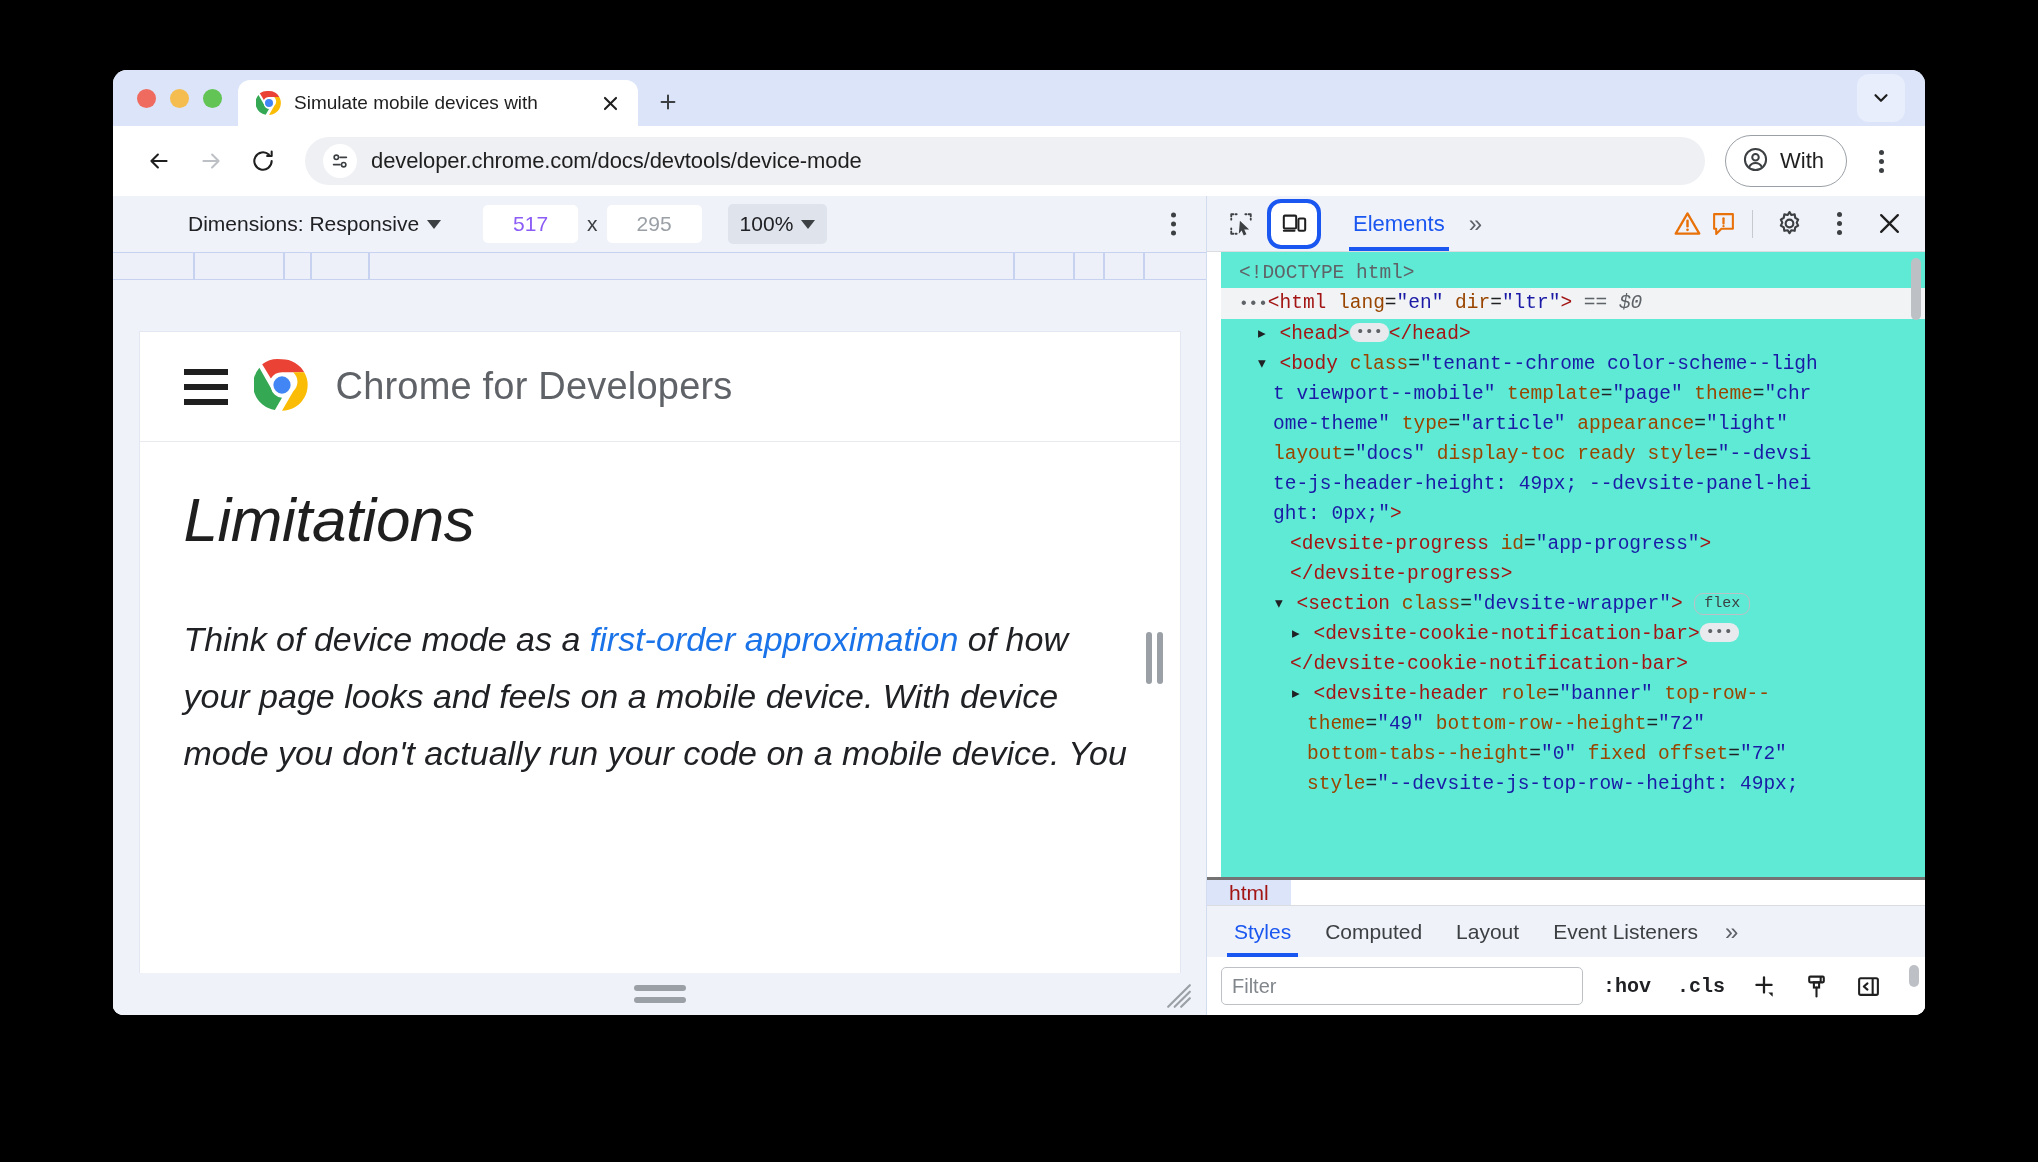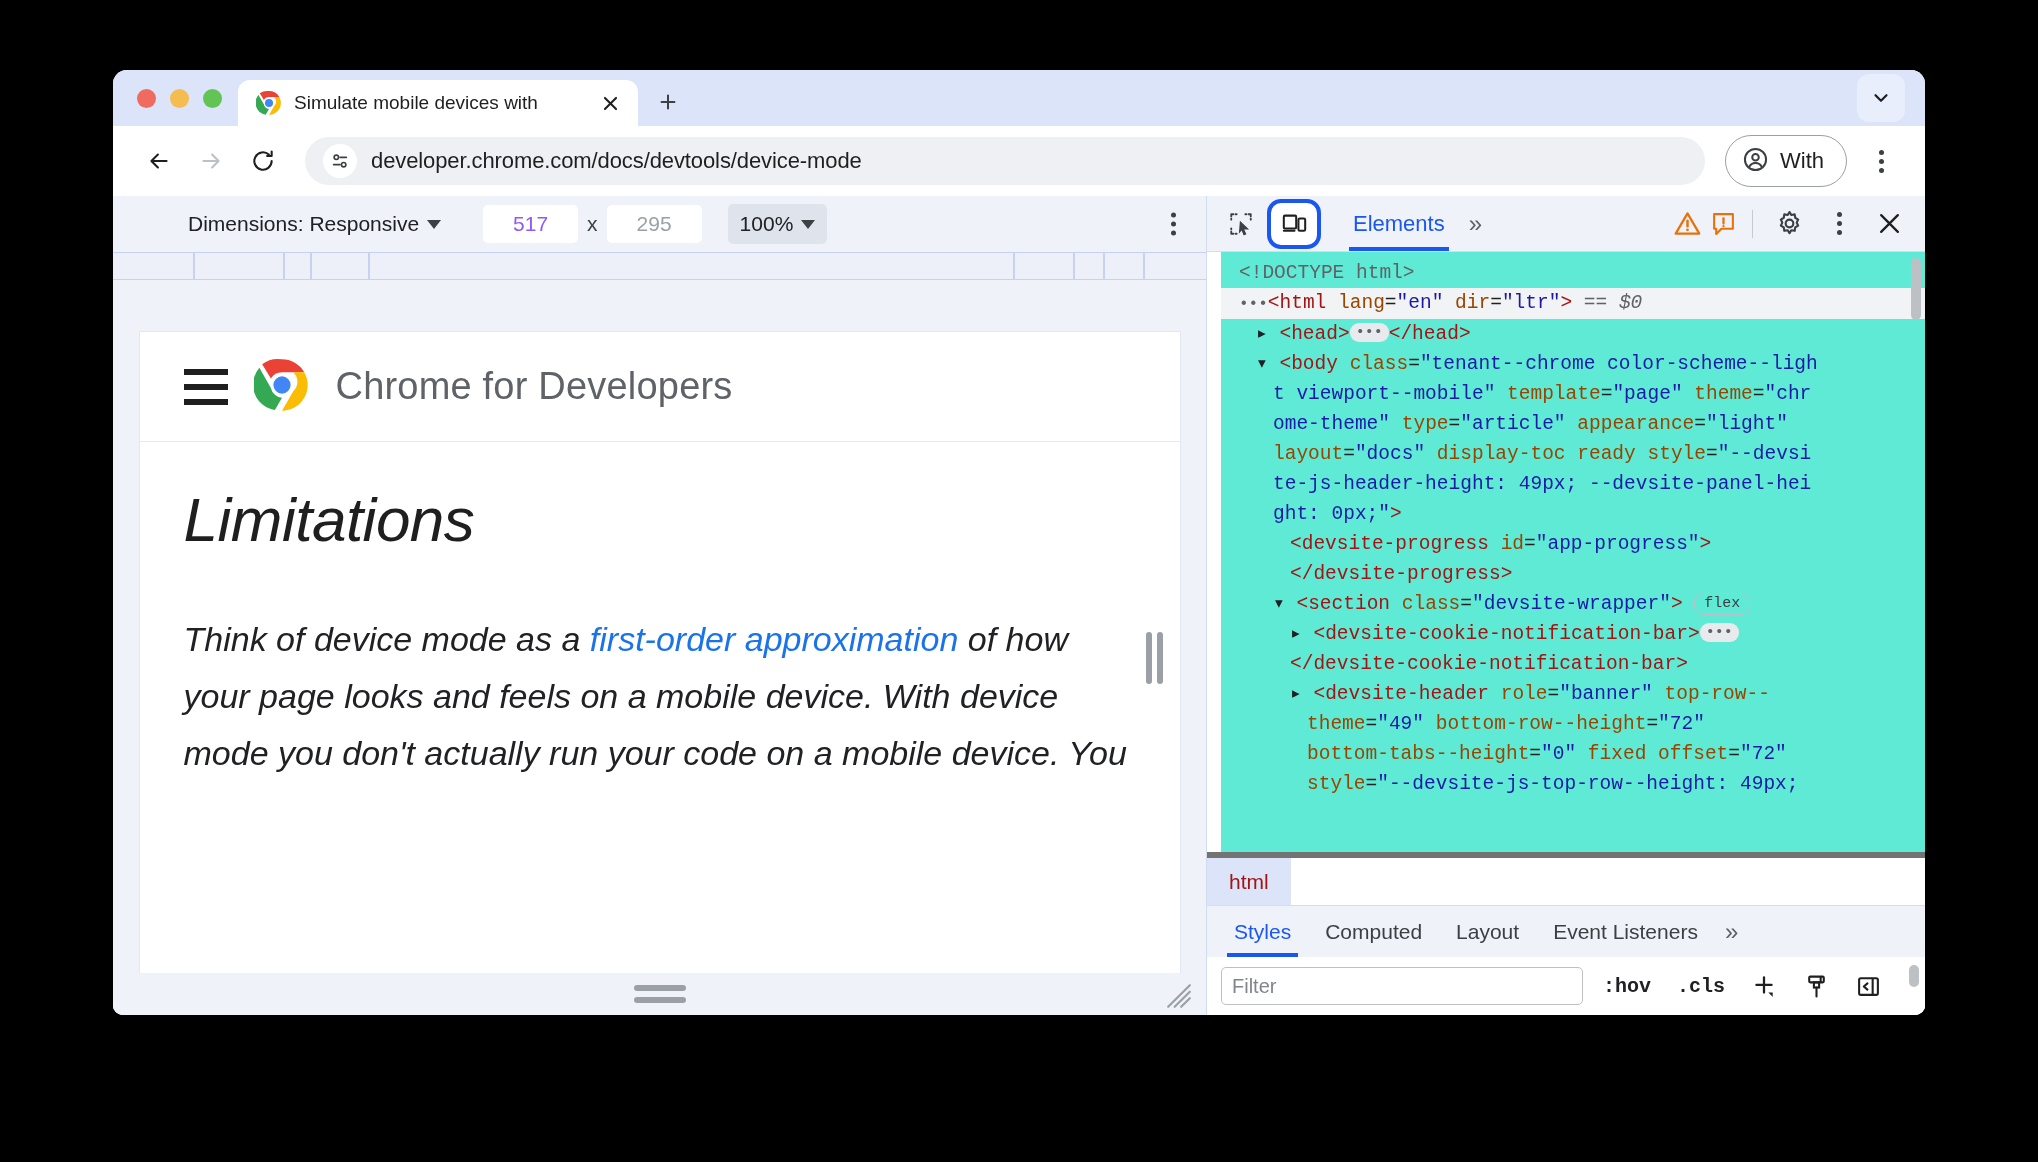--- a/index.html
+++ b/index.html
@@ -358,23 +358,23 @@
     vertical-align: 3px;
   }
   #dom-scrollbar {
     position: absolute; right: 4px; top: 6px;
     width: 10px; height: 62px;
     background: #bdc1c6; border-radius: 5px;
   }
 
   
   #dt-breadcrumb {
-    height: 53px;
-    background: #ffffff;
-    border-top: 6px solid #737373;
+    height: 28px;
+    background: #ffffff;
+    border-top: 3px solid #737373;
     display: flex; align-items: center;
   }
   #crumb-html {
     background: #dbe4f8;
     height: 100%;
     display: flex; align-items: center;
     padding: 0 22px;
     font-size: 21px; color: #a31515;
   }
 

